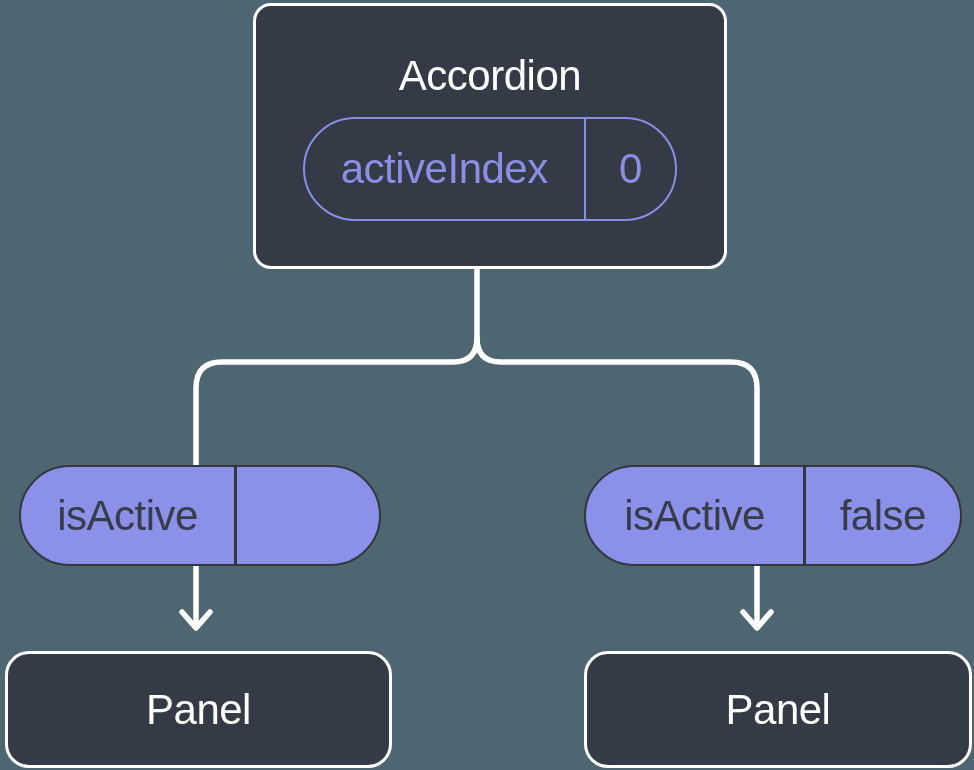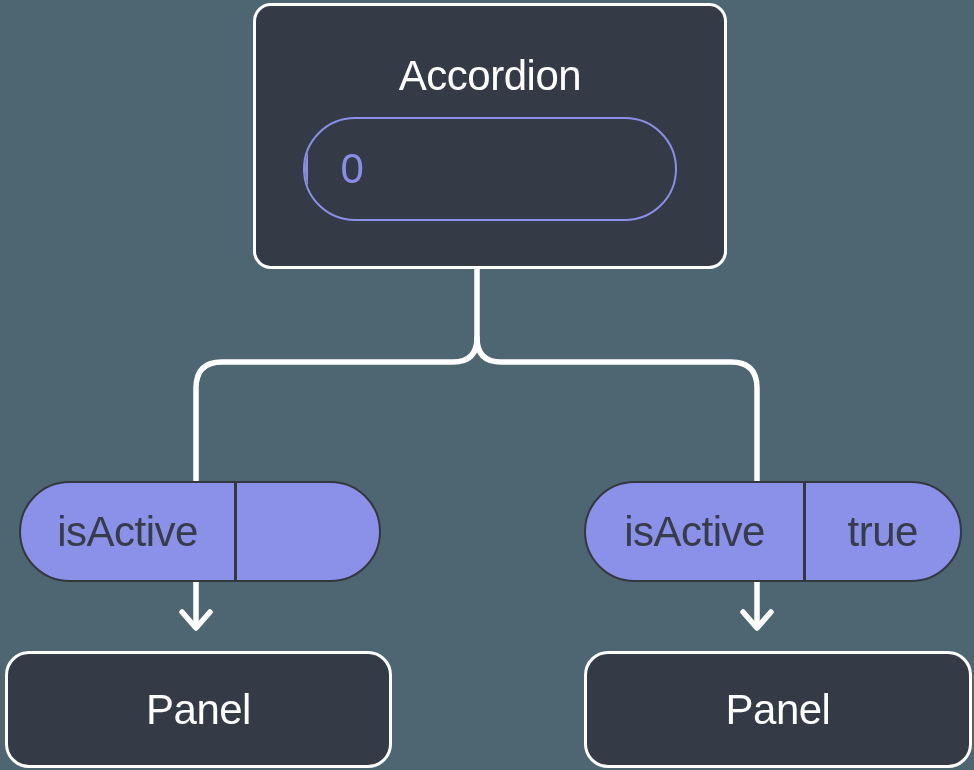--- a/index.html
+++ b/index.html
@@ -52,21 +52,21 @@
     width: 374px; height: 104px;
     border: 2.5px solid #8A8FE6;
     border-radius: 52px;
     color: #8A8FE6;
   }
   .pill-outline .seg-name { flex: 1 1 auto; }
   .pill-outline .seg-value { width: 89px; }
   .pill-outline .pill-divider { background: #8A8FE6; }
   .pill-filled {
     position: absolute;
-    top: 481px;
+    top: 465px;
     height: 101px;
     background: #8B90E8;
     border: 2.5px solid #33383F;
     border-radius: 51px;
     color: #373C49;
     z-index: 2;
   }
   .pill-filled .pill-divider { background: #33383F; }
   .pill-left { left: 19px; width: 362px; }
   .pill-left .seg-name { width: 213px; }
@@ -108,34 +108,35 @@
   <svg class="connectors" width="974" height="770" viewBox="0 0 974 770" fill="none" stroke="#FFFFFF" stroke-width="5.5" stroke-linecap="round" stroke-linejoin="round">
     <path d="M477 266 L477 338 Q477 362 453 362 L222 362 Q196 362 196 388 L196 624"></path>
     <path d="M477 338 Q477 362 501 362 L731 362 Q757 362 757 388 L757 624"></path>
     <path d="M182 612 L196 628 L210 612"></path>
     <path d="M743 612 L757 628 L771 612"></path>
   </svg>
 
   <div class="node node-root">
     <div class="node-title">Accordion</div>
     <div class="pill pill-outline">
+      <span class="seg seg-name">activeIndex</span>
       <span class="pill-divider"></span>
       <span class="seg seg-value">0</span>
     </div>
   </div>
 
   <div class="pill pill-filled pill-left">
     <span class="seg seg-name">isActive</span>
     <span class="pill-divider"></span>
   </div>
 
   <div class="pill pill-filled pill-right">
     <span class="seg seg-name">isActive</span>
     <span class="pill-divider"></span>
-    <span class="seg seg-value">true</span>
+    <span class="seg seg-value">false</span>
   </div>
 
   <div class="node node-panel panel-left">
     <span class="panel-label">Panel</span>
   </div>
 
   <div class="node node-panel panel-right">
     <span class="panel-label">Panel</span>
   </div>
 

